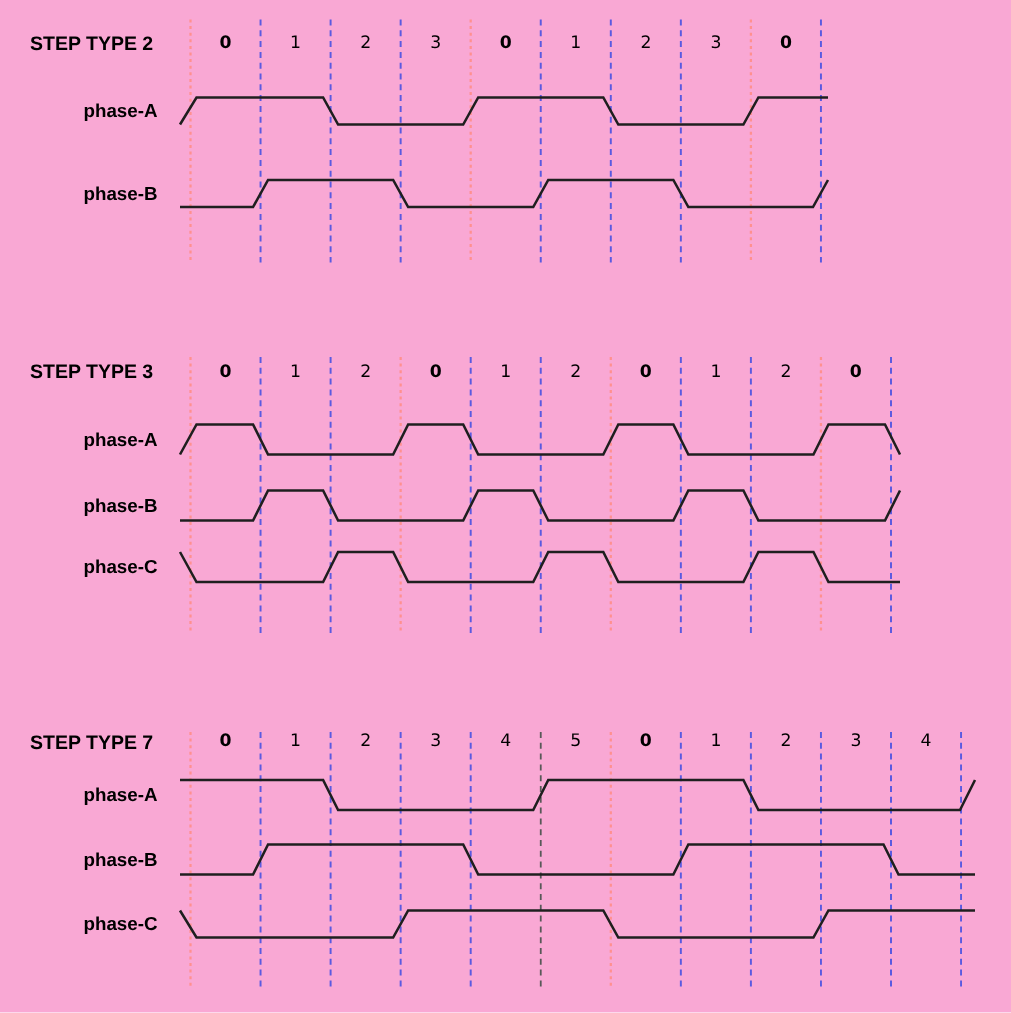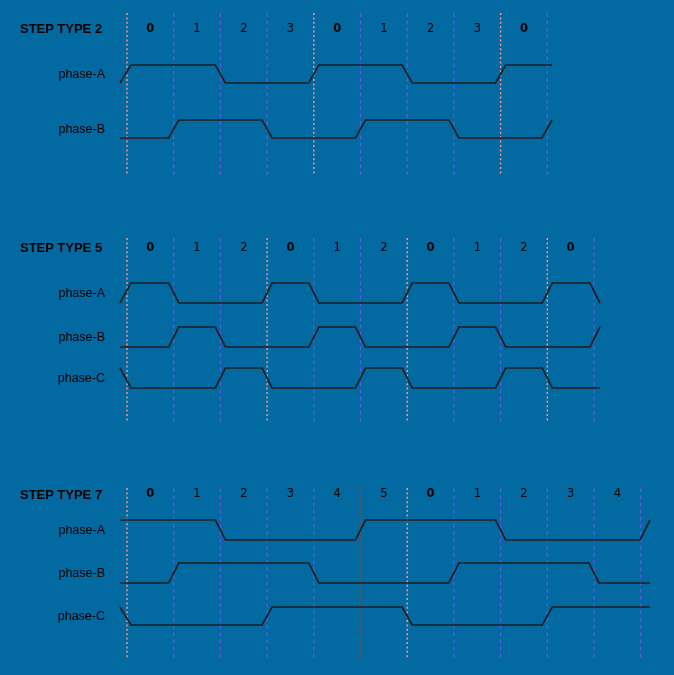--- a/index.html
+++ b/index.html
@@ -1,27 +1,27 @@
 <!DOCTYPE html>
 <html><head>
 <meta charset="utf-8">
 <style>
   html,body{margin:0;padding:0;background:#fff;}
   #canvas{
-    position:relative;width:674px;height:675px;background:#0369a1;overflow:hidden;
+    position:relative;width:674px;height:675px;background:#f9a8d4;overflow:hidden;
     font-family:"Liberation Sans",sans-serif;
   }
   #wave-svg{position:absolute;left:0;top:0;}
   .section-title{
     position:absolute;left:20px;font-size:13px;font-weight:bold;color:#000;
     white-space:nowrap;letter-spacing:0px;
   }
   .phase-label{
     position:absolute;left:0;width:105px;text-align:right;font-size:12.5px;
-    color:#000;white-space:nowrap;line-height:14px;
+    color:#000;white-space:nowrap;line-height:14px;font-weight:bold;
   }
   .step-label{
     position:absolute;width:30px;text-align:center;font-size:11.5px;color:#000;
     font-family:"DejaVu Sans",sans-serif;line-height:13px;
   }
   .step-label.bold{font-weight:bold;}
   .t1{top:21px;} .t2{top:240px;} .t3{top:487px;}
   .pl-0-0{top:67px;}  .pl-0-1{top:122px;}
   .pl-1-0{top:286px;} .pl-1-1{top:330px;} .pl-1-2{top:371px;}
   .pl-2-0{top:523px;} .pl-2-1{top:566px;} .pl-2-2{top:609px;}
@@ -74,21 +74,21 @@
         <line x1="547.3" x2="547.3" y1="488" y2="658" stroke="#5a5ae0" stroke-width="1.3" stroke-dasharray="4,3.2"></line>
         <line x1="594.0" x2="594.0" y1="488" y2="658" stroke="#5a5ae0" stroke-width="1.3" stroke-dasharray="4,3.2"></line>
         <line x1="640.7" x2="640.7" y1="488" y2="658" stroke="#5a5ae0" stroke-width="1.3" stroke-dasharray="4,3.2"></line>
         <path d="M 120 520 L 215.4 520 L 225.4 540 L 355.5 540 L 365.5 520 L 495.6 520 L 505.6 540 L 640 540 L 650 520" fill="none" stroke="#1f1f1f" stroke-width="1.7" stroke-linejoin="miter"></path>
         <path d="M 120 583 L 168.7 583 L 178.7 563 L 308.8 563 L 318.8 583 L 448.9 583 L 458.9 563 L 589.0 563 L 599.0 583 L 650 583" fill="none" stroke="#1f1f1f" stroke-width="1.7" stroke-linejoin="miter"></path>
         <path d="M 120 607 L 131 625 L 262.1 625 L 272.1 607 L 402.2 607 L 412.2 625 L 542.3 625 L 552.3 607 L 650 607" fill="none" stroke="#1f1f1f" stroke-width="1.7" stroke-linejoin="miter"></path>
       </g>
     </svg>
 
   <div class="section-title t1">STEP TYPE 2</div>
-  <div class="section-title t2">STEP TYPE 5</div>
+  <div class="section-title t2">STEP TYPE 3</div>
   <div class="section-title t3">STEP TYPE 7</div>
 
   <div class="phase-label pl-0-0">phase-A</div>
   <div class="phase-label pl-0-1">phase-B</div>
 
   <div class="phase-label pl-1-0">phase-A</div>
   <div class="phase-label pl-1-1">phase-B</div>
   <div class="phase-label pl-1-2">phase-C</div>
 
   <div class="phase-label pl-2-0">phase-A</div>

